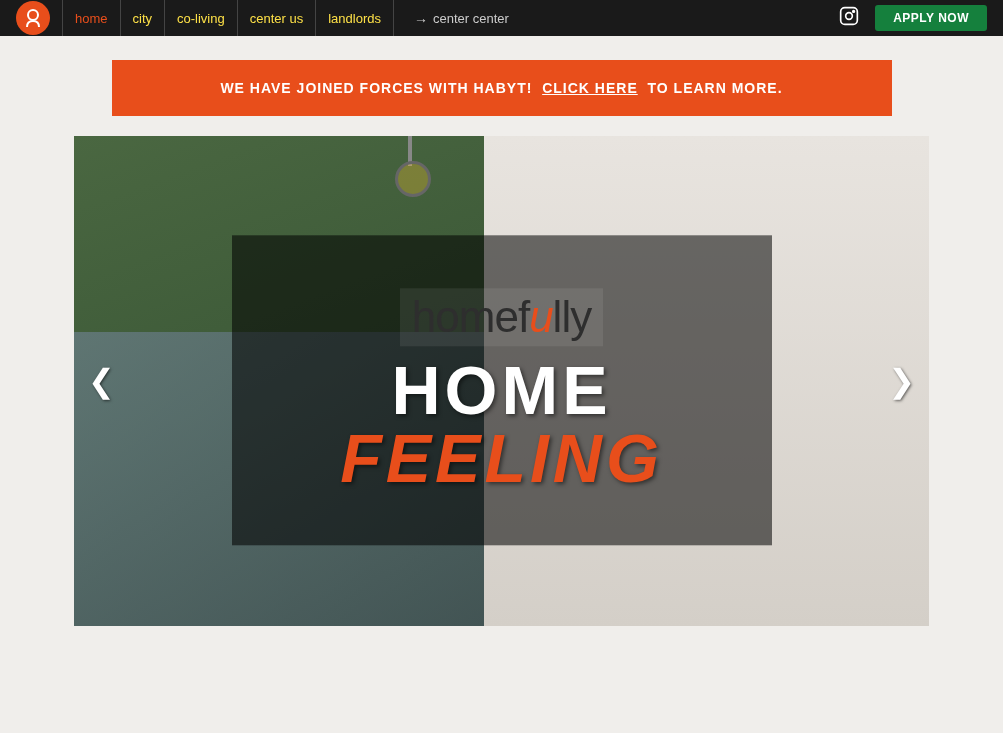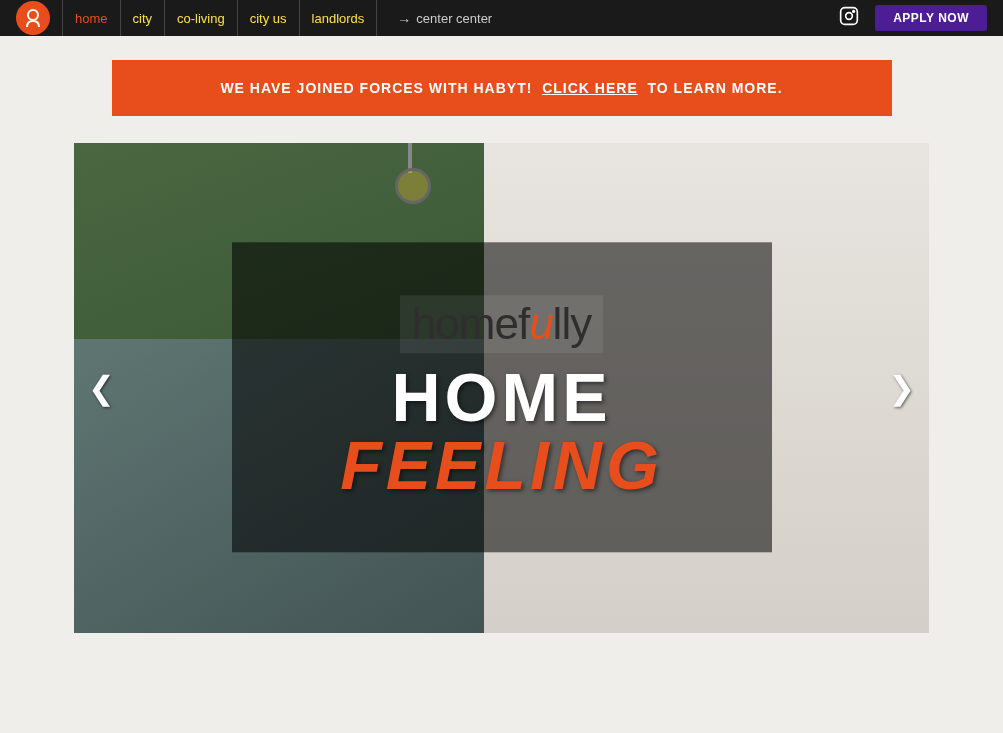--- a/index.html
+++ b/index.html
@@ -67,21 +67,21 @@
       display: flex;
       align-items: center;
       gap: 16px;
     }
     .nav-instagram {
       color: #fff;
       font-size: 18px;
       cursor: pointer;
     }
     .nav-apply {
-      background: #4c1d95;
+      background: #15803d;
       color: #fff;
       border: none;
       padding: 6px 18px;
       font-size: 12px;
       font-weight: bold;
       text-transform: uppercase;
       border-radius: 3px;
       cursor: pointer;
       letter-spacing: 0.5px;
     }
@@ -105,21 +105,21 @@
     }
     .banner-text a {
       color: #fff;
       text-decoration: underline;
       font-weight: bold;
     }
 
     
     .hero {
       width: 855px;
-      margin: 7px auto;
+      margin: 0 auto;
       position: relative;
       height: 490px;
       overflow: hidden;
     }
     .hero-image-area {
       width: 100%;
       height: 100%;
       position: relative;
       background: #888;
       overflow: hidden;
@@ -280,21 +280,21 @@
     <div class="nav-logo">
       <svg viewBox="0 0 22 22" fill="none">
         <circle cx="11" cy="8" r="5" stroke="white" stroke-width="2"></circle>
         <path d="M5 20 Q5 14 11 14 Q17 14 17 20" stroke="white" stroke-width="2" fill="none"></path>
       </svg>
     </div>
     <div class="nav-links">
       <a class="nav-link active">home</a>
       <a class="nav-link">city</a>
       <a class="nav-link">co-living</a>
-      <a class="nav-link">city us</a>
+      <a class="nav-link">center us</a>
       <a class="nav-link">landlords</a>
       <span class="nav-support">
         <span style="font-size:14px;">→</span>
         <span>center center</span>
       </span>
     </div>
     <div class="nav-right">
       <span class="nav-instagram">
         <svg width="20" height="20" viewBox="0 0 24 24" fill="none" stroke="white" stroke-width="2">
           <rect x="2" y="2" width="20" height="20" rx="5" ry="5"></rect>

